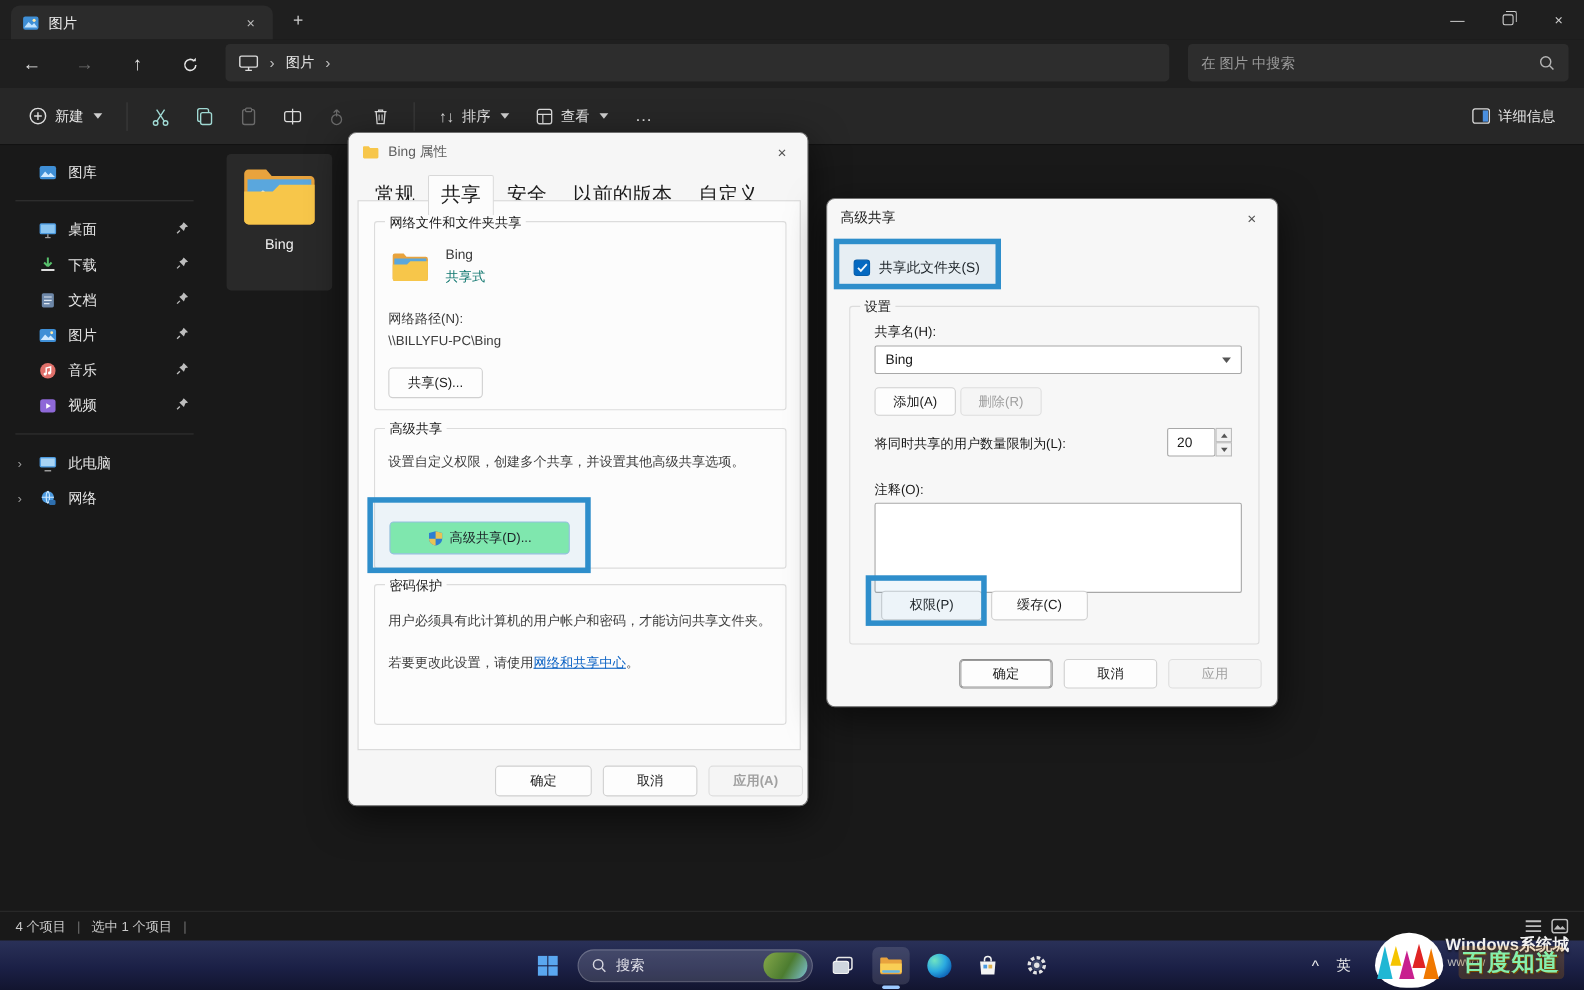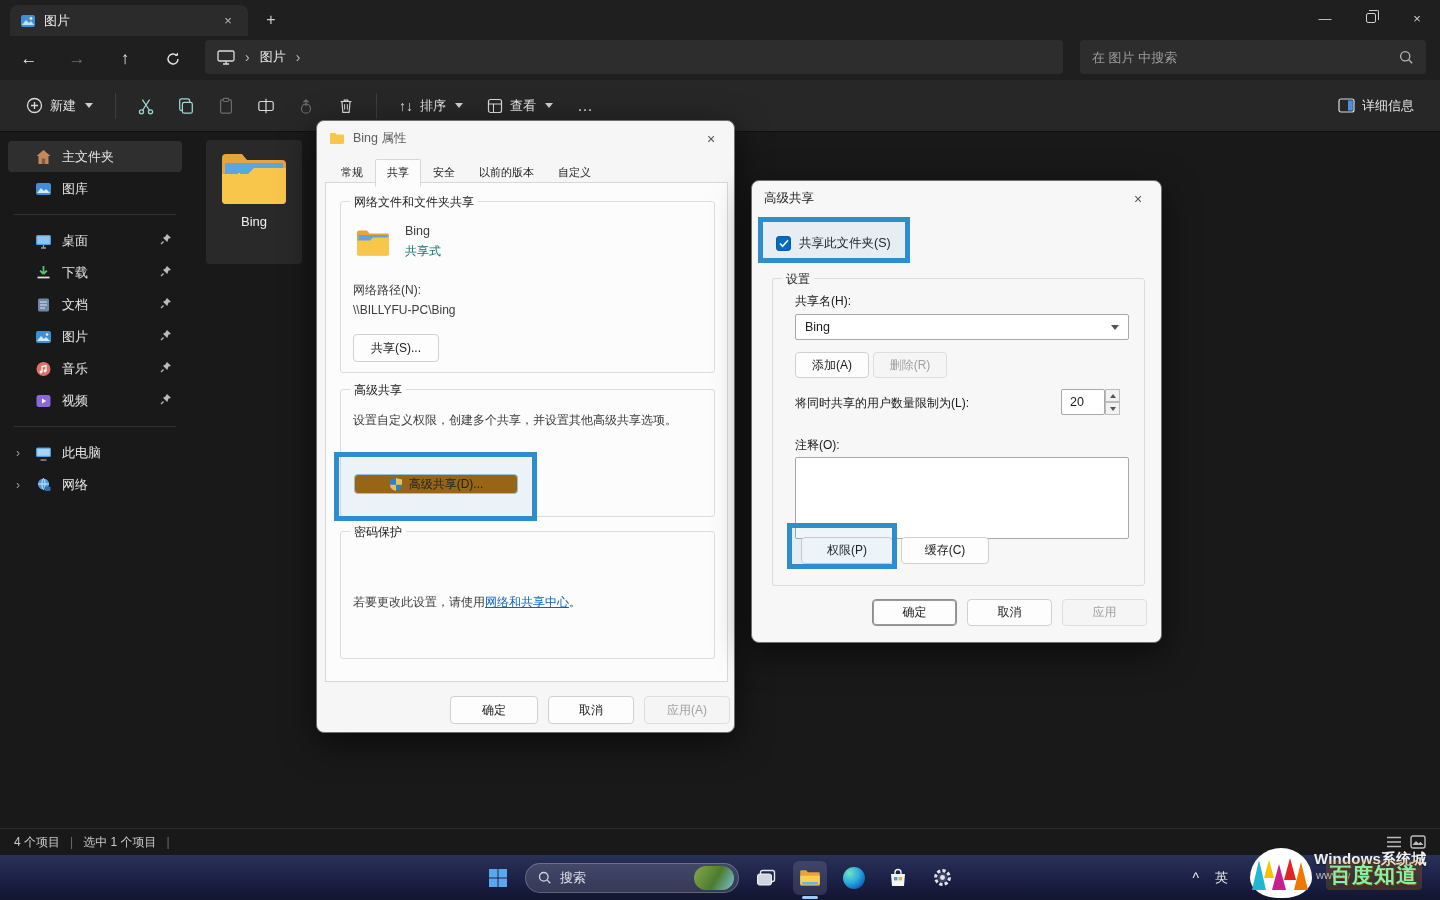--- a/index.html
+++ b/index.html
@@ -47,21 +47,21 @@
   
   .tile { position:absolute; left:206px; top:140px; width:96px; height:124px; background:rgba(255,255,255,.07); border-radius:4px; display:flex; flex-direction:column; align-items:center; padding-top:10px; }
   .tile-label { color:#f0f0f0; font-size:13px; margin-top:6px; }
 
   
   .dlg { position:absolute; background:#f6f6f6; border:1px solid #6f6f6f; border-radius:8px; box-shadow:0 10px 34px rgba(0,0,0,.6); font-size:12px; color:#1a1a1a;margin-left:31px; }
   .dlg-title { position:absolute; left:0; top:0; right:0; height:34px; display:flex; align-items:center; padding:0 12px; gap:8px; font-size:12.5px; }
   .dlg-close { position:absolute; right:10px; top:7px; width:26px; height:22px; display:flex; align-items:center; justify-content:center; color:#555; font-size:14px; border-radius:4px; }
   .props { left:285px; top:120px; width:419px; height:613px; color:#3c3c3c; }
   .tabs { position:absolute; left:12px; top:38px; display:flex; }
-  .ptab { padding:5px 11px; font-size:11px; color:#1a1a1a; border:1px solid transparent; }
+  .ptab { padding:5px 11px; font-size:18px; color:#1a1a1a; border:1px solid transparent; }
   .ptab.active { background:#fcfcfc; border:1px solid #d8d8d8; border-bottom:1px solid #fcfcfc; position:relative; z-index:2; margin-bottom:-1px; border-radius:2px 2px 0 0; }
   .panel { position:absolute; left:8px; top:61px; width:403px; height:500px; background:#fcfcfc; border:1px solid #d8d8d8; }
   .group { position:absolute; border:1px solid #dcdcdc; border-radius:3px; }
   .group-label { position:absolute; top:-8px; left:9px; background:#fcfcfc; padding:0 4px; font-size:12px; color:#1a1a1a; }
   .btn { display:inline-flex; align-items:center; justify-content:center; gap:6px; background:#fdfdfd; border:1px solid #d0d0d0; border-radius:4px; font-size:12px; color:#1a1a1a; font-family:inherit; }
   .btn.disabled { color:#a0a0a0; background:#f5f5f5; border-color:#dedede; }
   .btn.default { border:1px solid #8f8f8f; box-shadow:inset 0 0 0 1px #9a9a9a; }
   .link { color:#0b62c4; text-decoration:underline; }
 
   .adv { left:720px; top:180px; width:411px; height:463px; background:#f7f7f7; }
@@ -219,29 +219,20 @@
         <svg width="17" height="15" viewBox="0 0 17 15">
             <rect x="1" y="1" width="15" height="13" rx="2" fill="none" stroke="#dcdcdc" stroke-width="1.2"></rect>
             <rect x="10" y="2.4" width="4.8" height="10.2" fill="#4a8fe0"></rect>
           </svg>
         <span>详细信息</span>
       </div>
     </div>
   </div>
 
   <div class="sidebar">
-    <div class="side-item sel">
-      <span class="sico">
-          <svg width="17" height="16" viewBox="0 0 17 16">
-            <path d="M8.5 1L1.5 7h2v8h10V7h2z" fill="#c28a5e"></path>
-            <rect x="6.7" y="9.5" width="3.6" height="5.5" fill="#8a5a38"></rect>
-          </svg>
-        </span>
-      <span>主文件夹</span>
-    </div>
     <div class="side-item">
       <span class="sico">
           <svg width="17" height="16" viewBox="0 0 17 16">
             <rect x="1" y="2" width="15" height="12" rx="2" fill="#3f8fd6"></rect>
             <path d="M2 12l4-5 3 3 2-2 4 4z" fill="#cfe9ff"></path>
           </svg>
         </span>
       <span>图库</span>
     </div>
     <div class="side-div"></div>
@@ -389,40 +380,41 @@
         <div class="abs" style="left:64px;top:22px;font-size:12.5px;">Bing</div>
         <div class="abs" style="left:64px;top:41px;font-size:12px;color:#0f766e;">共享式</div>
         <div class="abs" style="left:12px;top:80px;">网络路径(N):</div>
         <div class="abs" style="left:12px;top:101px;">\\BILLYFU-PC\Bing</div>
         <button class="btn abs" style="left:12px;top:132px;width:86px;height:28px;">共享(S)...</button>
       </div>
 
       <div class="group" style="left:14px;top:206px;width:375px;height:128px;">
         <span class="group-label">高级共享</span>
         <div class="abs" style="left:12px;top:22px;width:352px;line-height:17px;">设置自定义权限，创建多个共享，并设置其他高级共享选项。</div>
-        <button class="btn abs" style="left:13px;top:84px;width:164px;height:20px;background:#a16207;border-color:#9cc4e0;">
+        <button class="btn abs" style="left:13px;top:84px;width:164px;height:30px;background:#86efac;border-color:#9cc4e0;">
           <svg width="14" height="15" viewBox="0 0 14 15">
               <path d="M7 1l6 1.6v5.2c0 3.4-2.6 5.4-6 6.2-3.4-.8-6-2.8-6-6.2V2.6z" fill="#2d7dd2"></path>
               <path d="M7 1l6 1.6v5.2H7zM1 7.8h6v6.2c-3.4-.8-6-2.8-6-6.2z" fill="#f7c84a"></path>
             </svg>
           <span>高级共享(D)...</span>
         </button>
       </div>
 
       <div class="group" style="left:14px;top:348px;width:375px;height:128px;">
         <span class="group-label">密码保护</span>
+        <div class="abs" style="left:12px;top:24px;width:355px;line-height:17px;">用户必须具有此计算机的用户帐户和密码，才能访问共享文件夹。</div>
         <div class="abs" style="left:12px;top:62px;width:355px;line-height:17px;">
           <span>若要更改此设置，请使用</span><span class="link">网络和共享中心</span><span>。</span>
         </div>
       </div>
     </div>
 
     <button class="btn abs" style="left:133px;top:575px;width:88px;height:28px;">确定</button>
     <button class="btn abs" style="left:231px;top:575px;width:86px;height:28px;">取消</button>
-    <button class="btn abs disabled" style="left:327px;top:575px;width:86px;height:28px;">应用(A)</button>
+    <button class="btn abs disabled" style="left:327px;top:575px;width:86px;height:28px;font-weight:bold;">应用(A)</button>
 
     <div class="annot" style="left:17px;top:331px;width:203px;height:69px;"></div>
   </div>
 
   <div class="dlg adv">
     <div class="dlg-title">
       <span style="color:#1a1a1a;">高级共享</span>
     </div>
     <div class="dlg-close">×</div>
 

